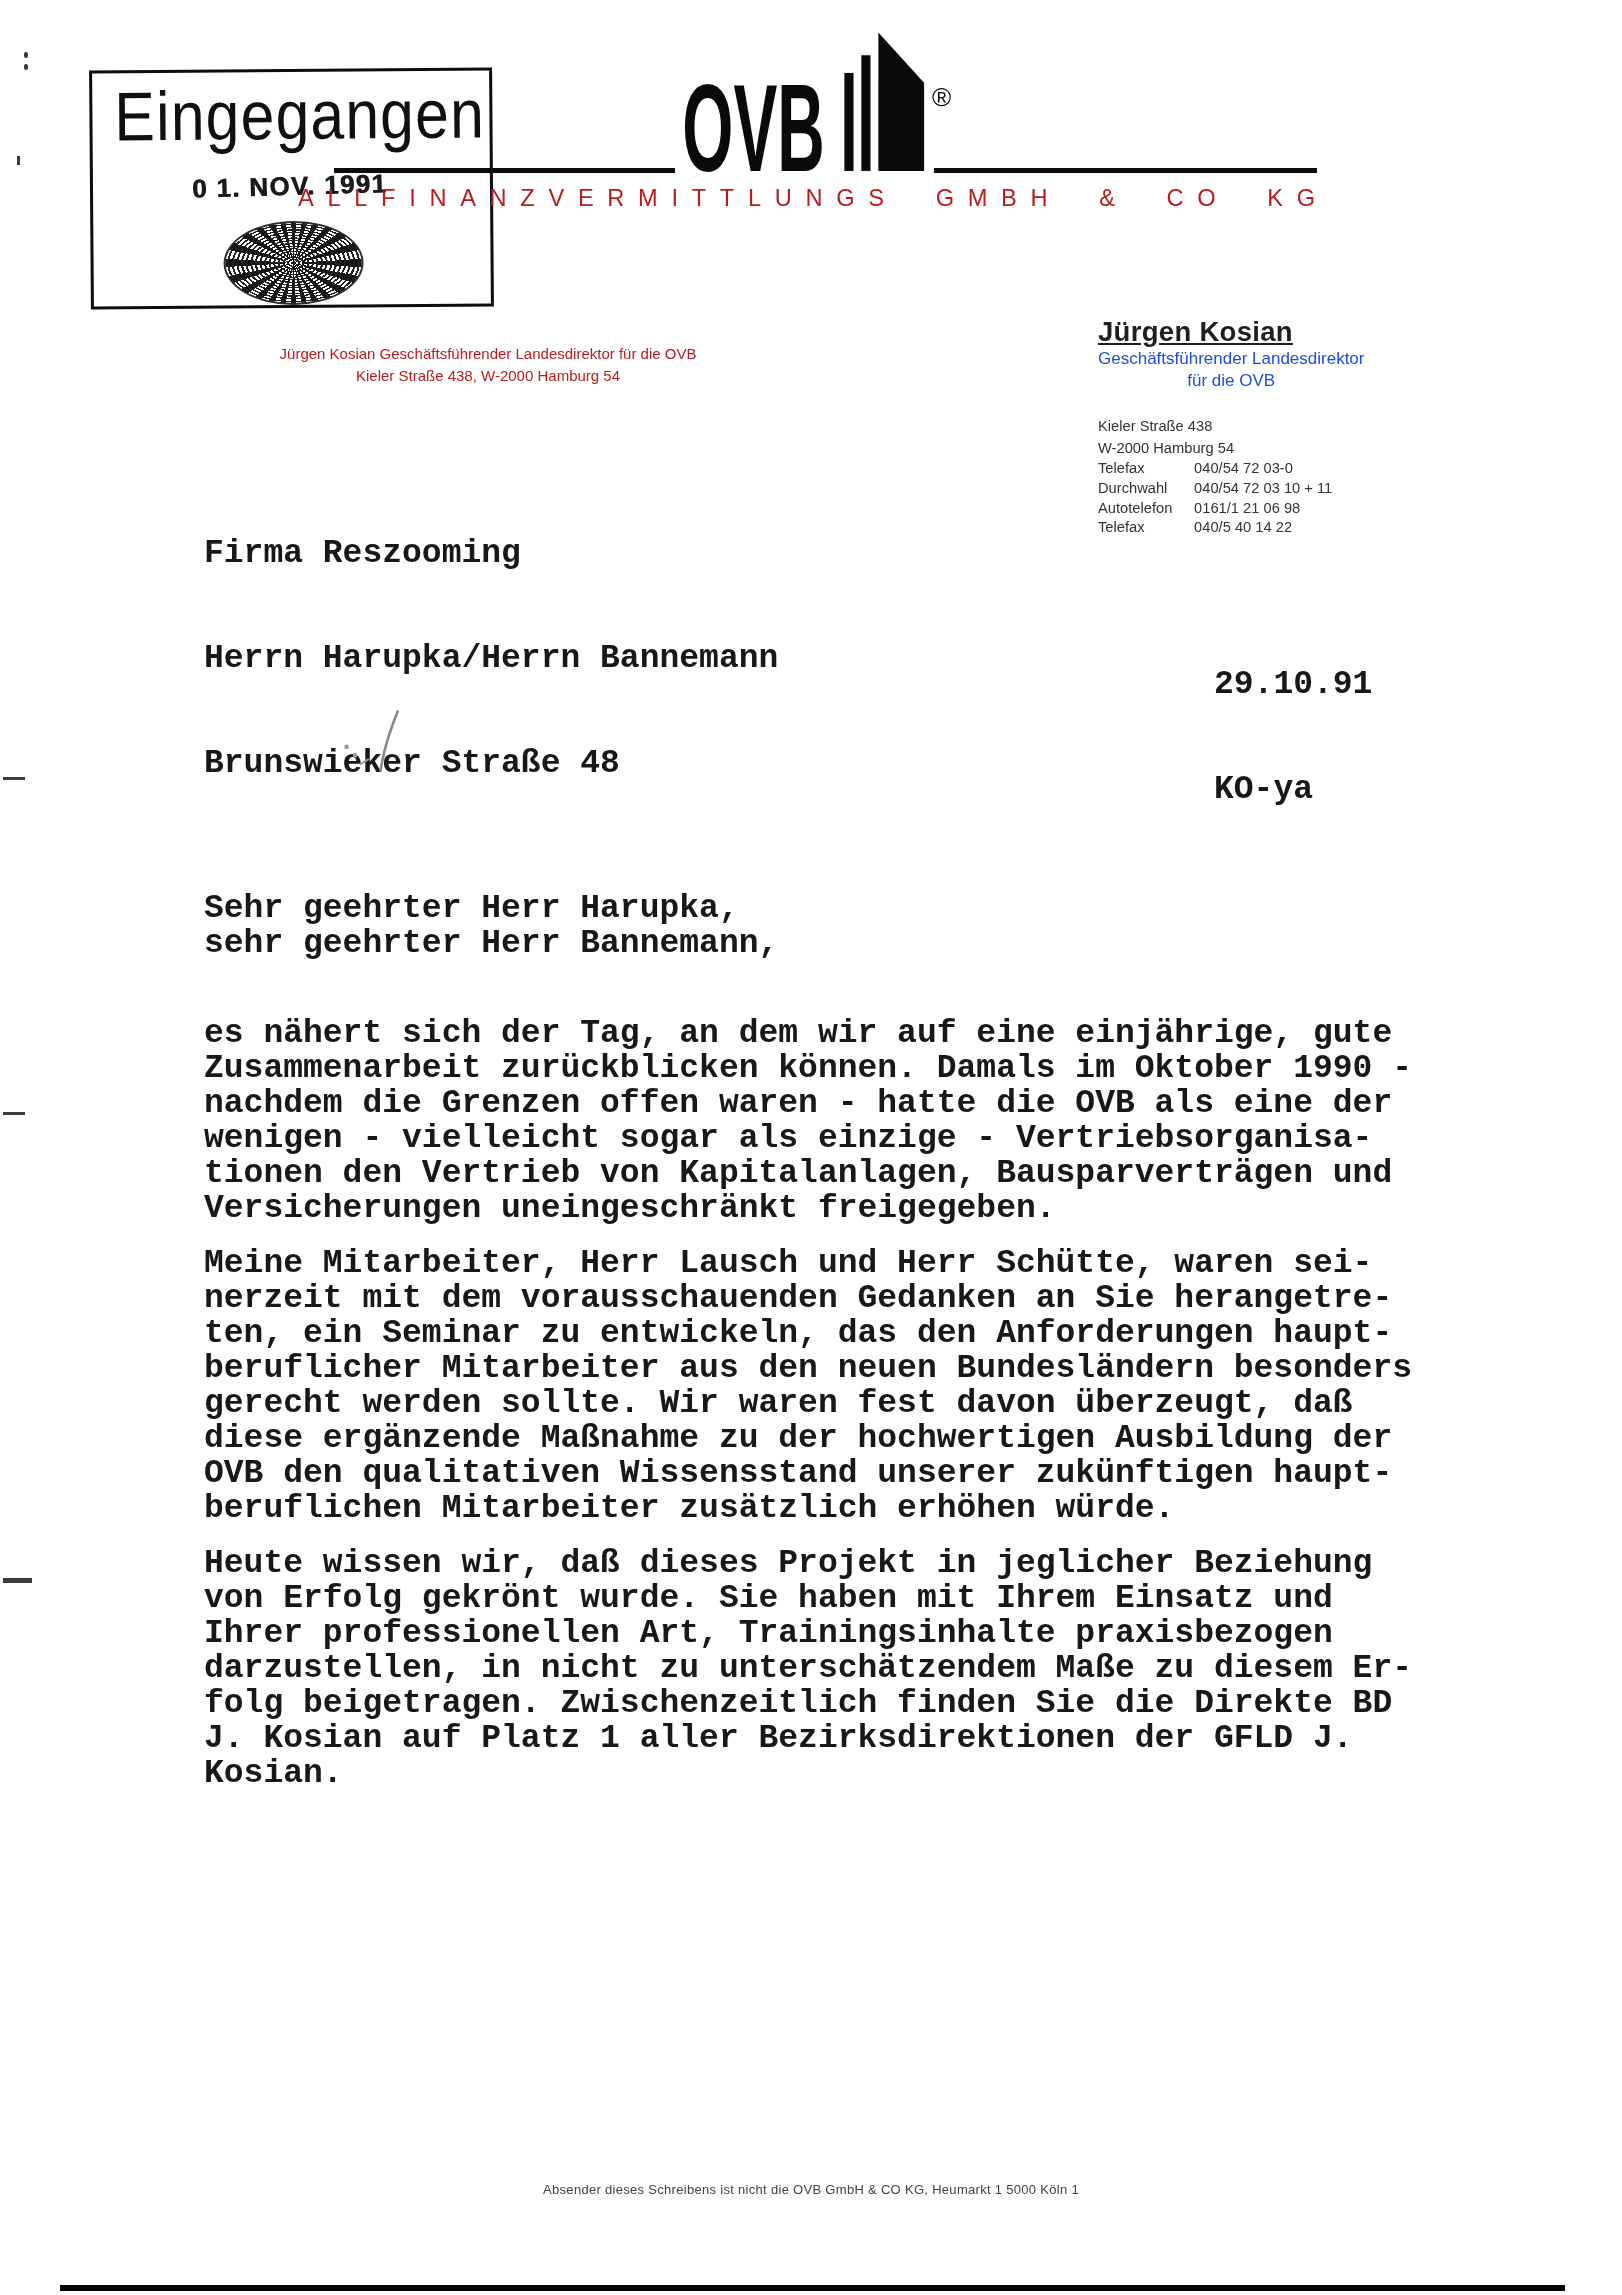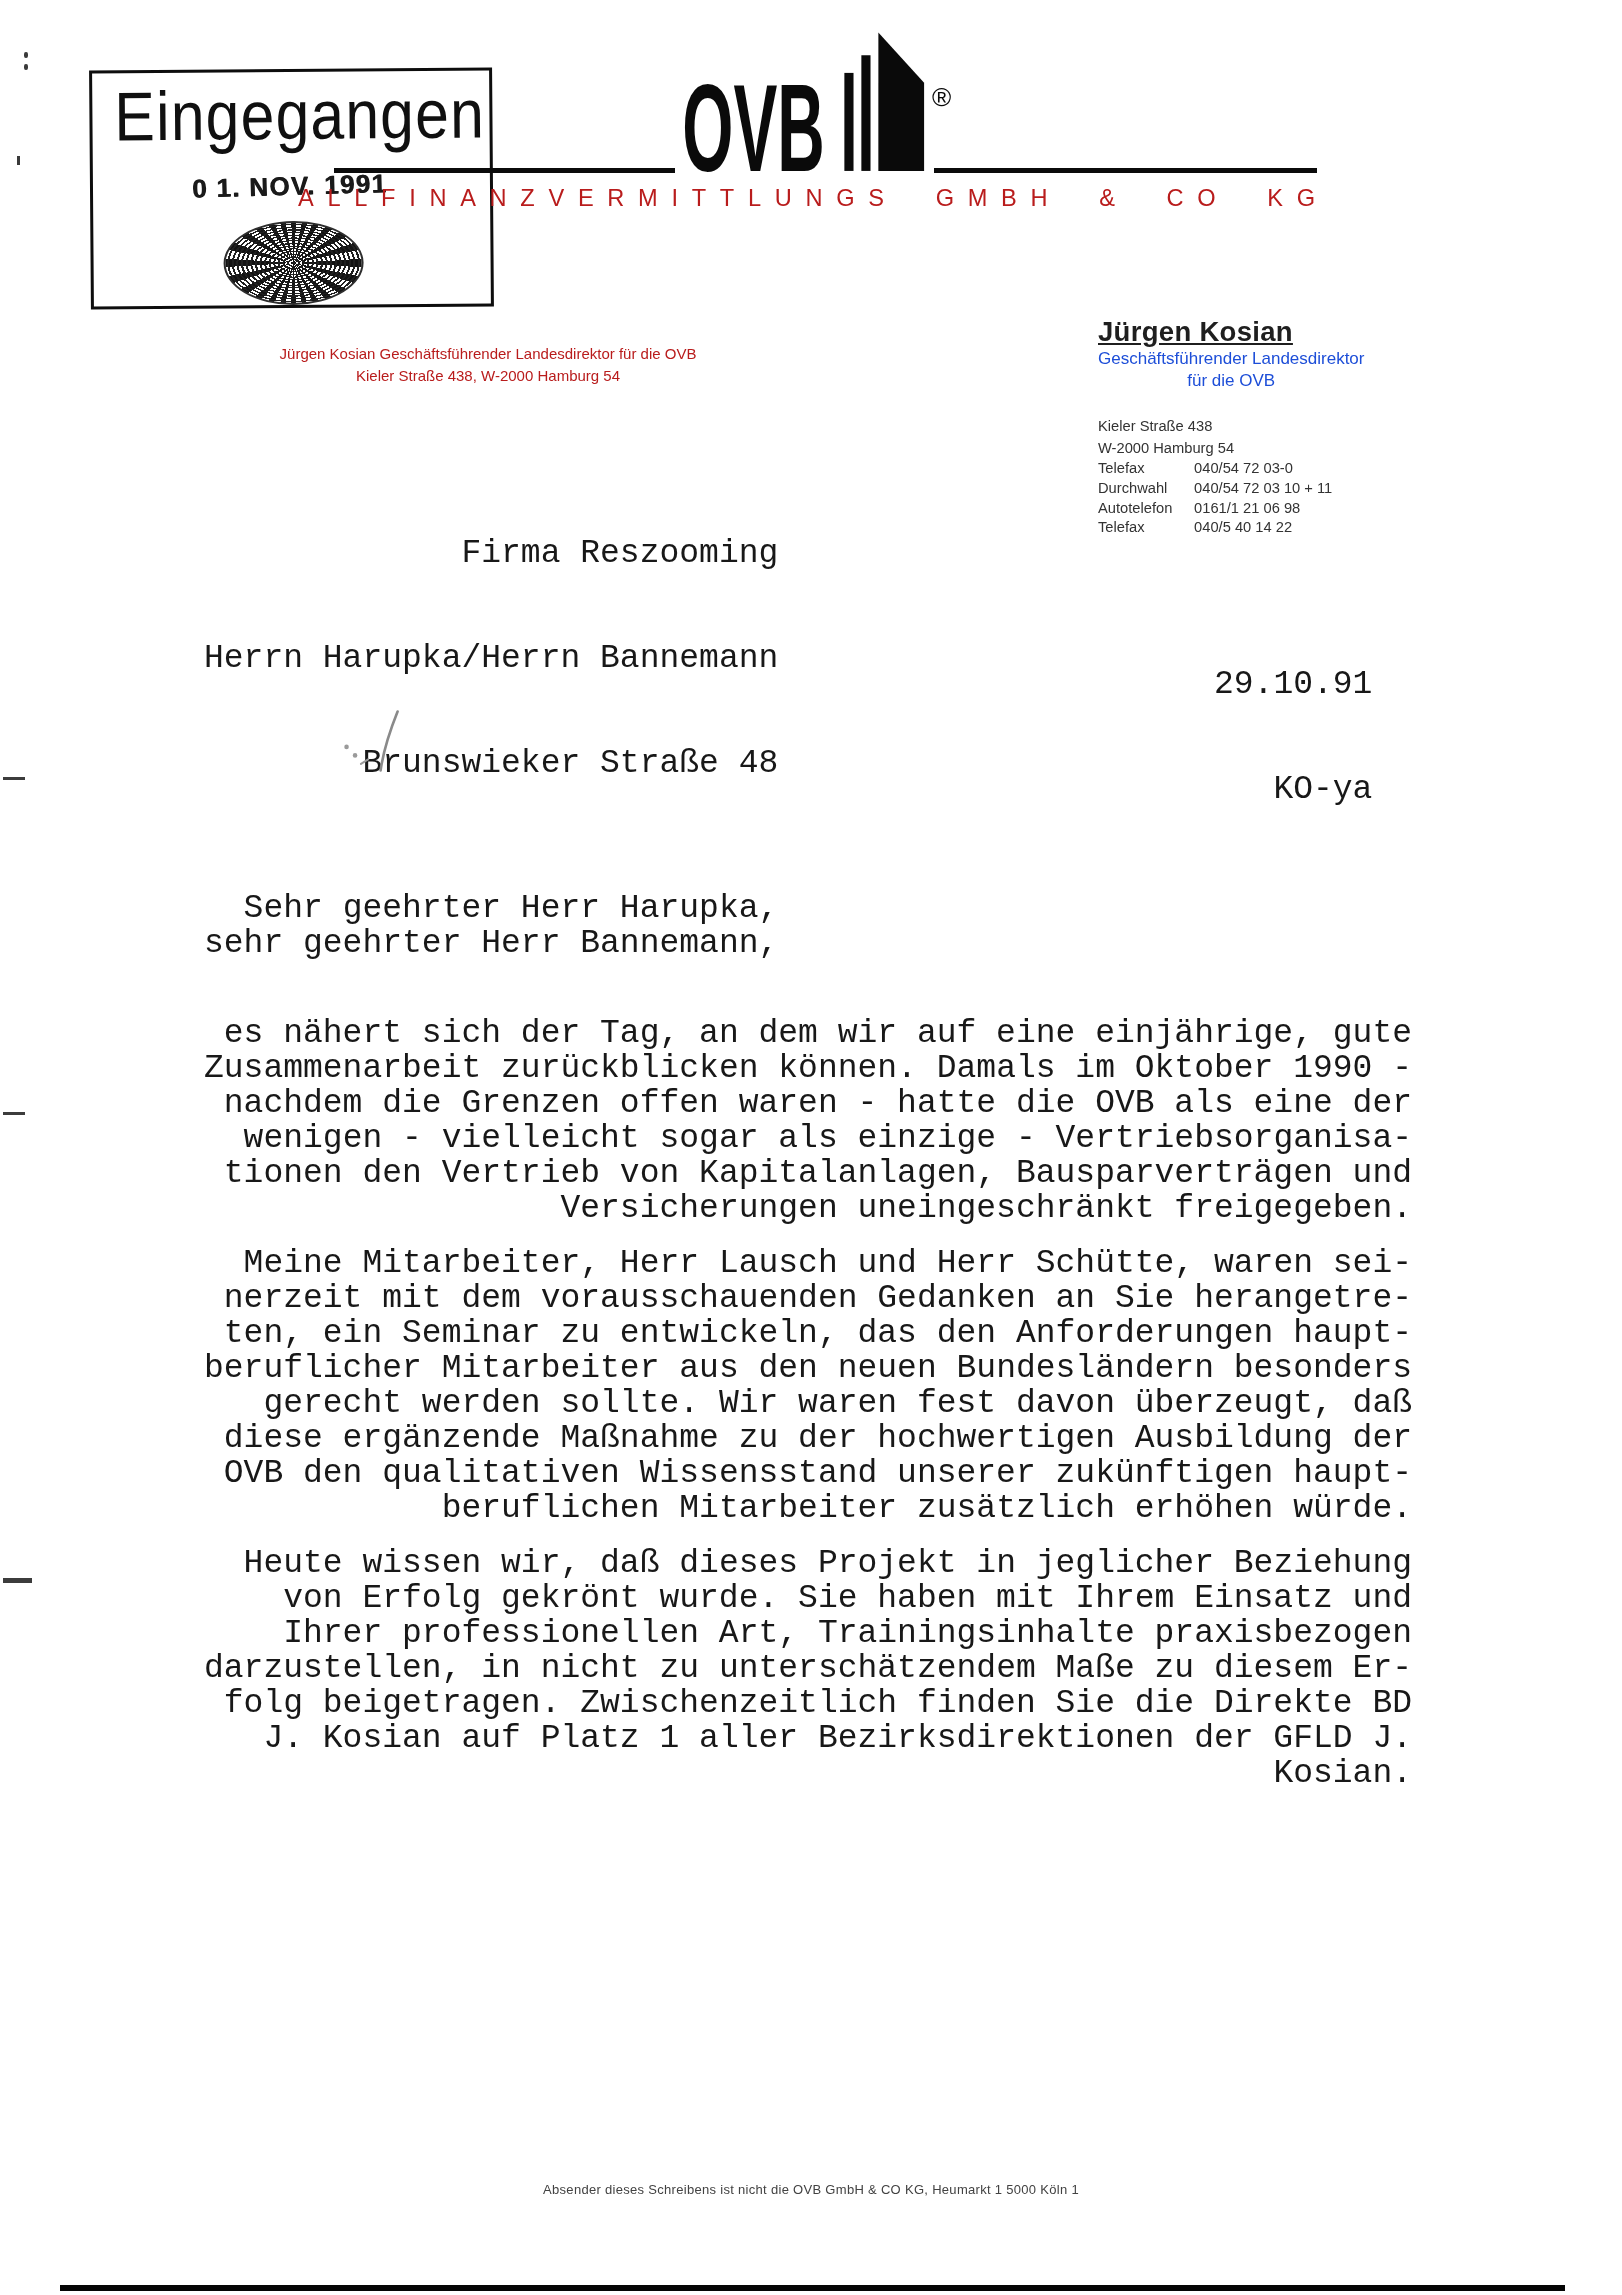--- a/index.html
+++ b/index.html
@@ -34,22 +34,22 @@
 
   .contact{position:absolute;left:1098px;top:315px;color:#1f1f1f;}
   .contact-name{font-size:27.5px;font-weight:700;line-height:33px;letter-spacing:0.3px;text-decoration:underline;}
   .contact-title{font-size:17px;line-height:21.6px;color:#1d4ed8;text-align:center;}
   .contact-gap{height:25px;}
   .contact-addr{font-size:14.7px;line-height:21.6px;color:#333;}
   .phone-row{font-size:14.7px;line-height:19.6px;color:#333;white-space:nowrap;}
   .phone-row .lbl{display:inline-block;width:92px;}
 
   
-  .tw{font-family:"Liberation Mono",monospace;font-weight:400;font-size:33px;
-      line-height:35px;color:#181818;white-space:pre;text-align:right;}
+  .tw{font-family:"Liberation Mono",monospace;font-weight:700;font-size:33px;
+      line-height:35px;color:#181818;white-space:pre;}
   .recipient{position:absolute;left:204px;top:466px;}
   .recipient-city{margin-top:35px;}
   .refblock{position:absolute;left:1214px;top:597px;}
   .salutation{position:absolute;left:204px;top:891px;}
   .par1{position:absolute;left:204px;top:1016px;}
   .par2{position:absolute;left:204px;top:1246px;}
   .par3{position:absolute;left:204px;top:1546px;}
 
   
   .footer{position:absolute;left:0;width:1622px;text-align:center;color:#424242;}

